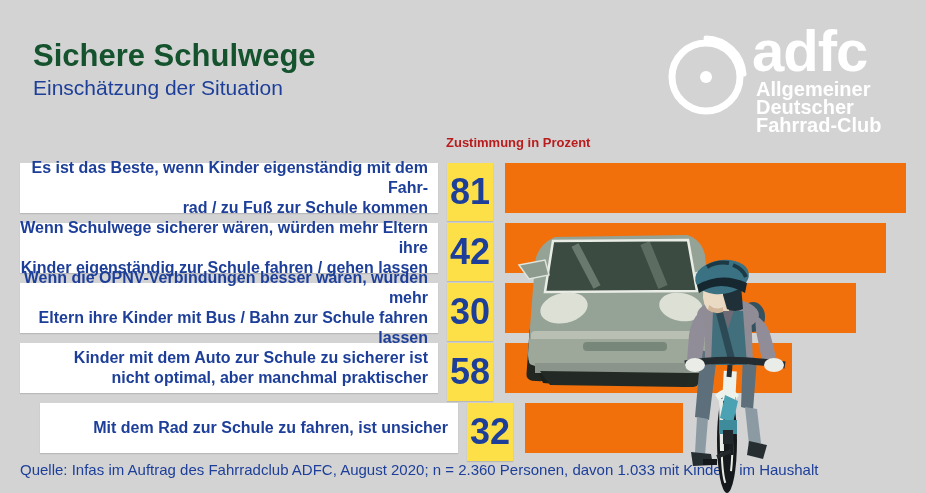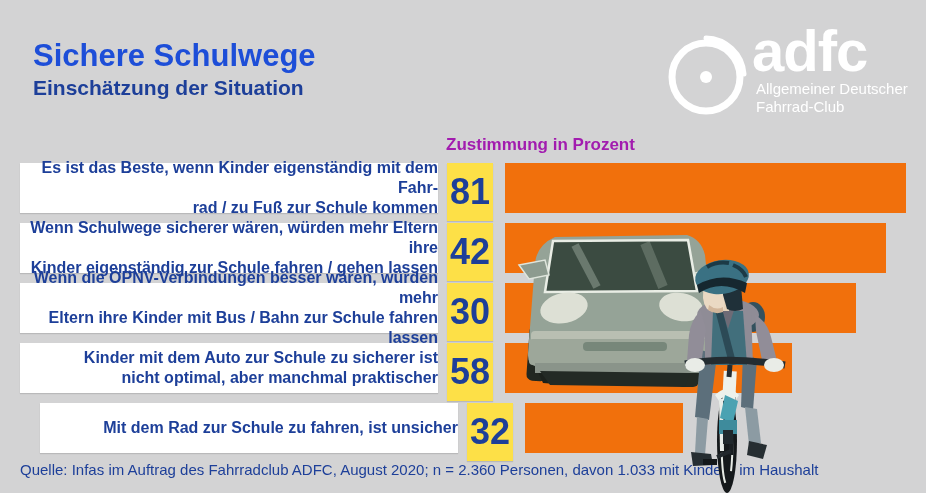--- a/index.html
+++ b/index.html
@@ -3,44 +3,44 @@
 <meta charset="utf-8">
 <style>
   html,body { margin:0; padding:0; }
   .canvas {
     position:relative; width:926px; height:493px;
     background:#d3d3d4; overflow:hidden;
     font-family:"Liberation Sans", sans-serif;
   }
   .title {
     position:absolute; left:33px; top:38px;
-    font-size:31px; font-weight:bold; color:#1d4ed8; letter-spacing:0;text-align:center;
+    font-size:31px; font-weight:bold; color:#14532d; letter-spacing:0;text-align:center;
   }
   .subtitle {
     position:absolute; left:33px; top:76px;
-    font-size:21px; font-weight:bold; color:#1d3f99;
+    font-size:21px; font-weight:normal; color:#1d3f99;
   }
   .logo { position:absolute; left:660px; top:18px; width:256px; height:108px; color:#ffffff; }
   .logo-wheel { position:absolute; left:6px; top:14px; }
   .logo-word {
     position:absolute; left:92px; top:4px;
     font-size:58px; font-weight:bold; letter-spacing:-1px; line-height:1;
   }
   .logo-sub {
     position:absolute; left:96px; top:62px;
-    font-size:15px; font-weight:normal; line-height:18px;
+    font-size:20px; font-weight:bold; line-height:18px;
   }
   .col-header {
     position:absolute; left:446px; top:135px;
-    font-size:17px; font-weight:bold; color:#a21caf;
+    font-size:13px; font-weight:bold; color:#b91c1c;
   }
   .row { position:absolute; left:0; width:926px; height:50px; }
   .label-box {
     position:absolute; left:20px; top:0; width:418px; height:50px;
-    background:#ffffff; box-sizing:border-box; 
+    background:#ffffff; box-sizing:border-box; padding-right:10px;
     display:flex; align-items:center; justify-content:flex-end;
     text-align:right; white-space:pre-line;
     font-size:16px; line-height:20px; font-weight:bold; color:#1d3f99;
     box-shadow:0 1px 1px rgba(0,0,0,0.12);
   }
   .value-box {
     position:absolute; left:447px; top:0; width:46px; height:58px;
     background:#fde047; display:flex; align-items:center; justify-content:center;
     font-size:36px; font-weight:bold; color:#1d3f99;
     box-shadow:0 1px 1px rgba(0,0,0,0.12);

